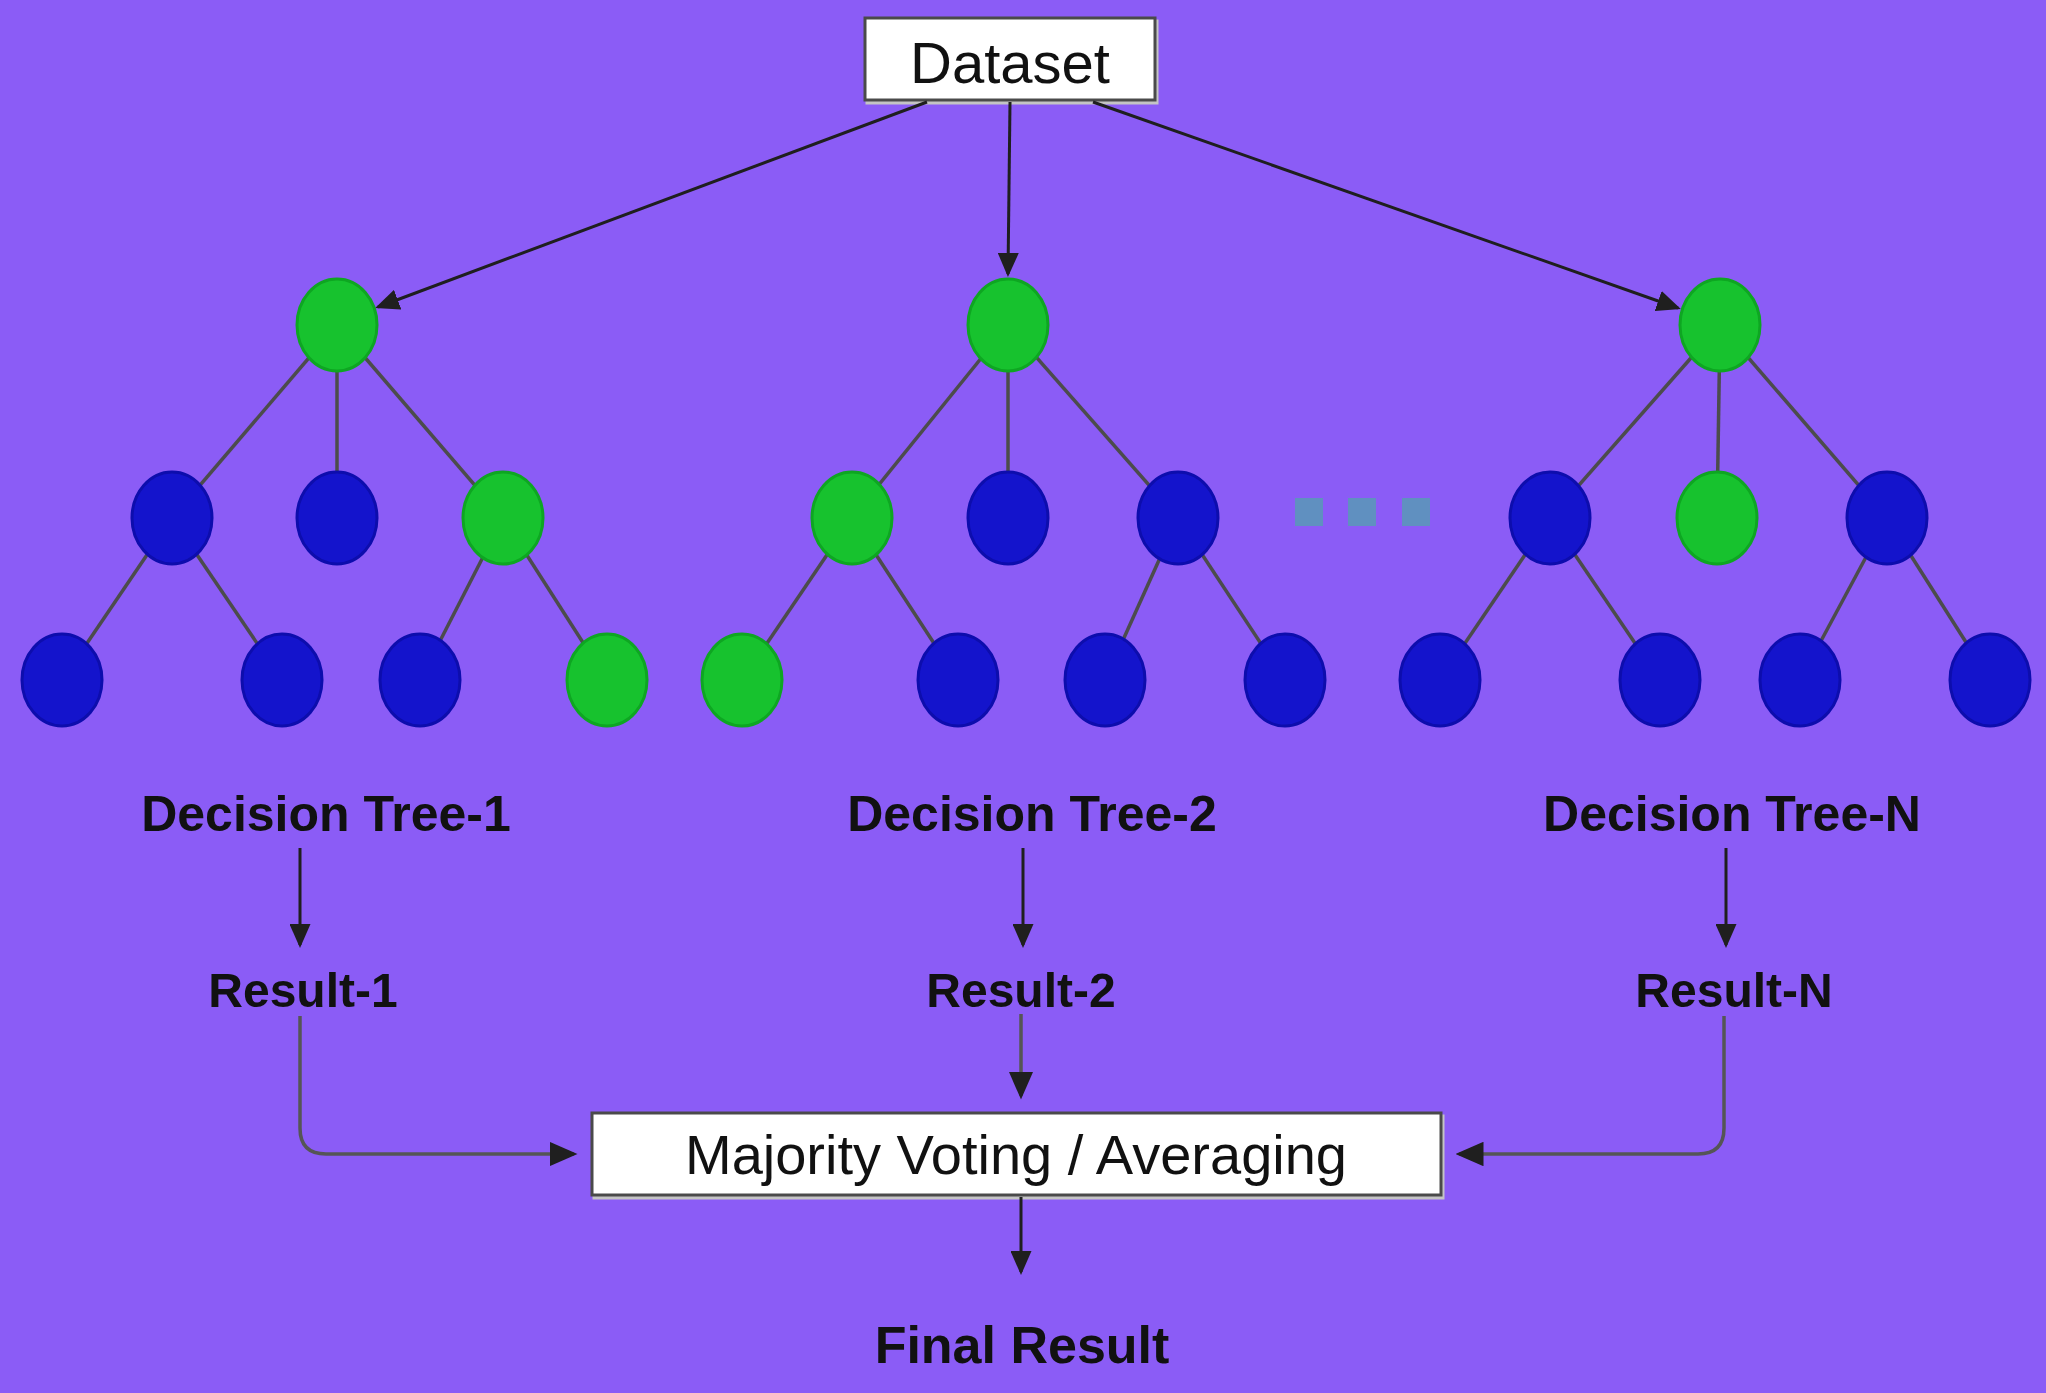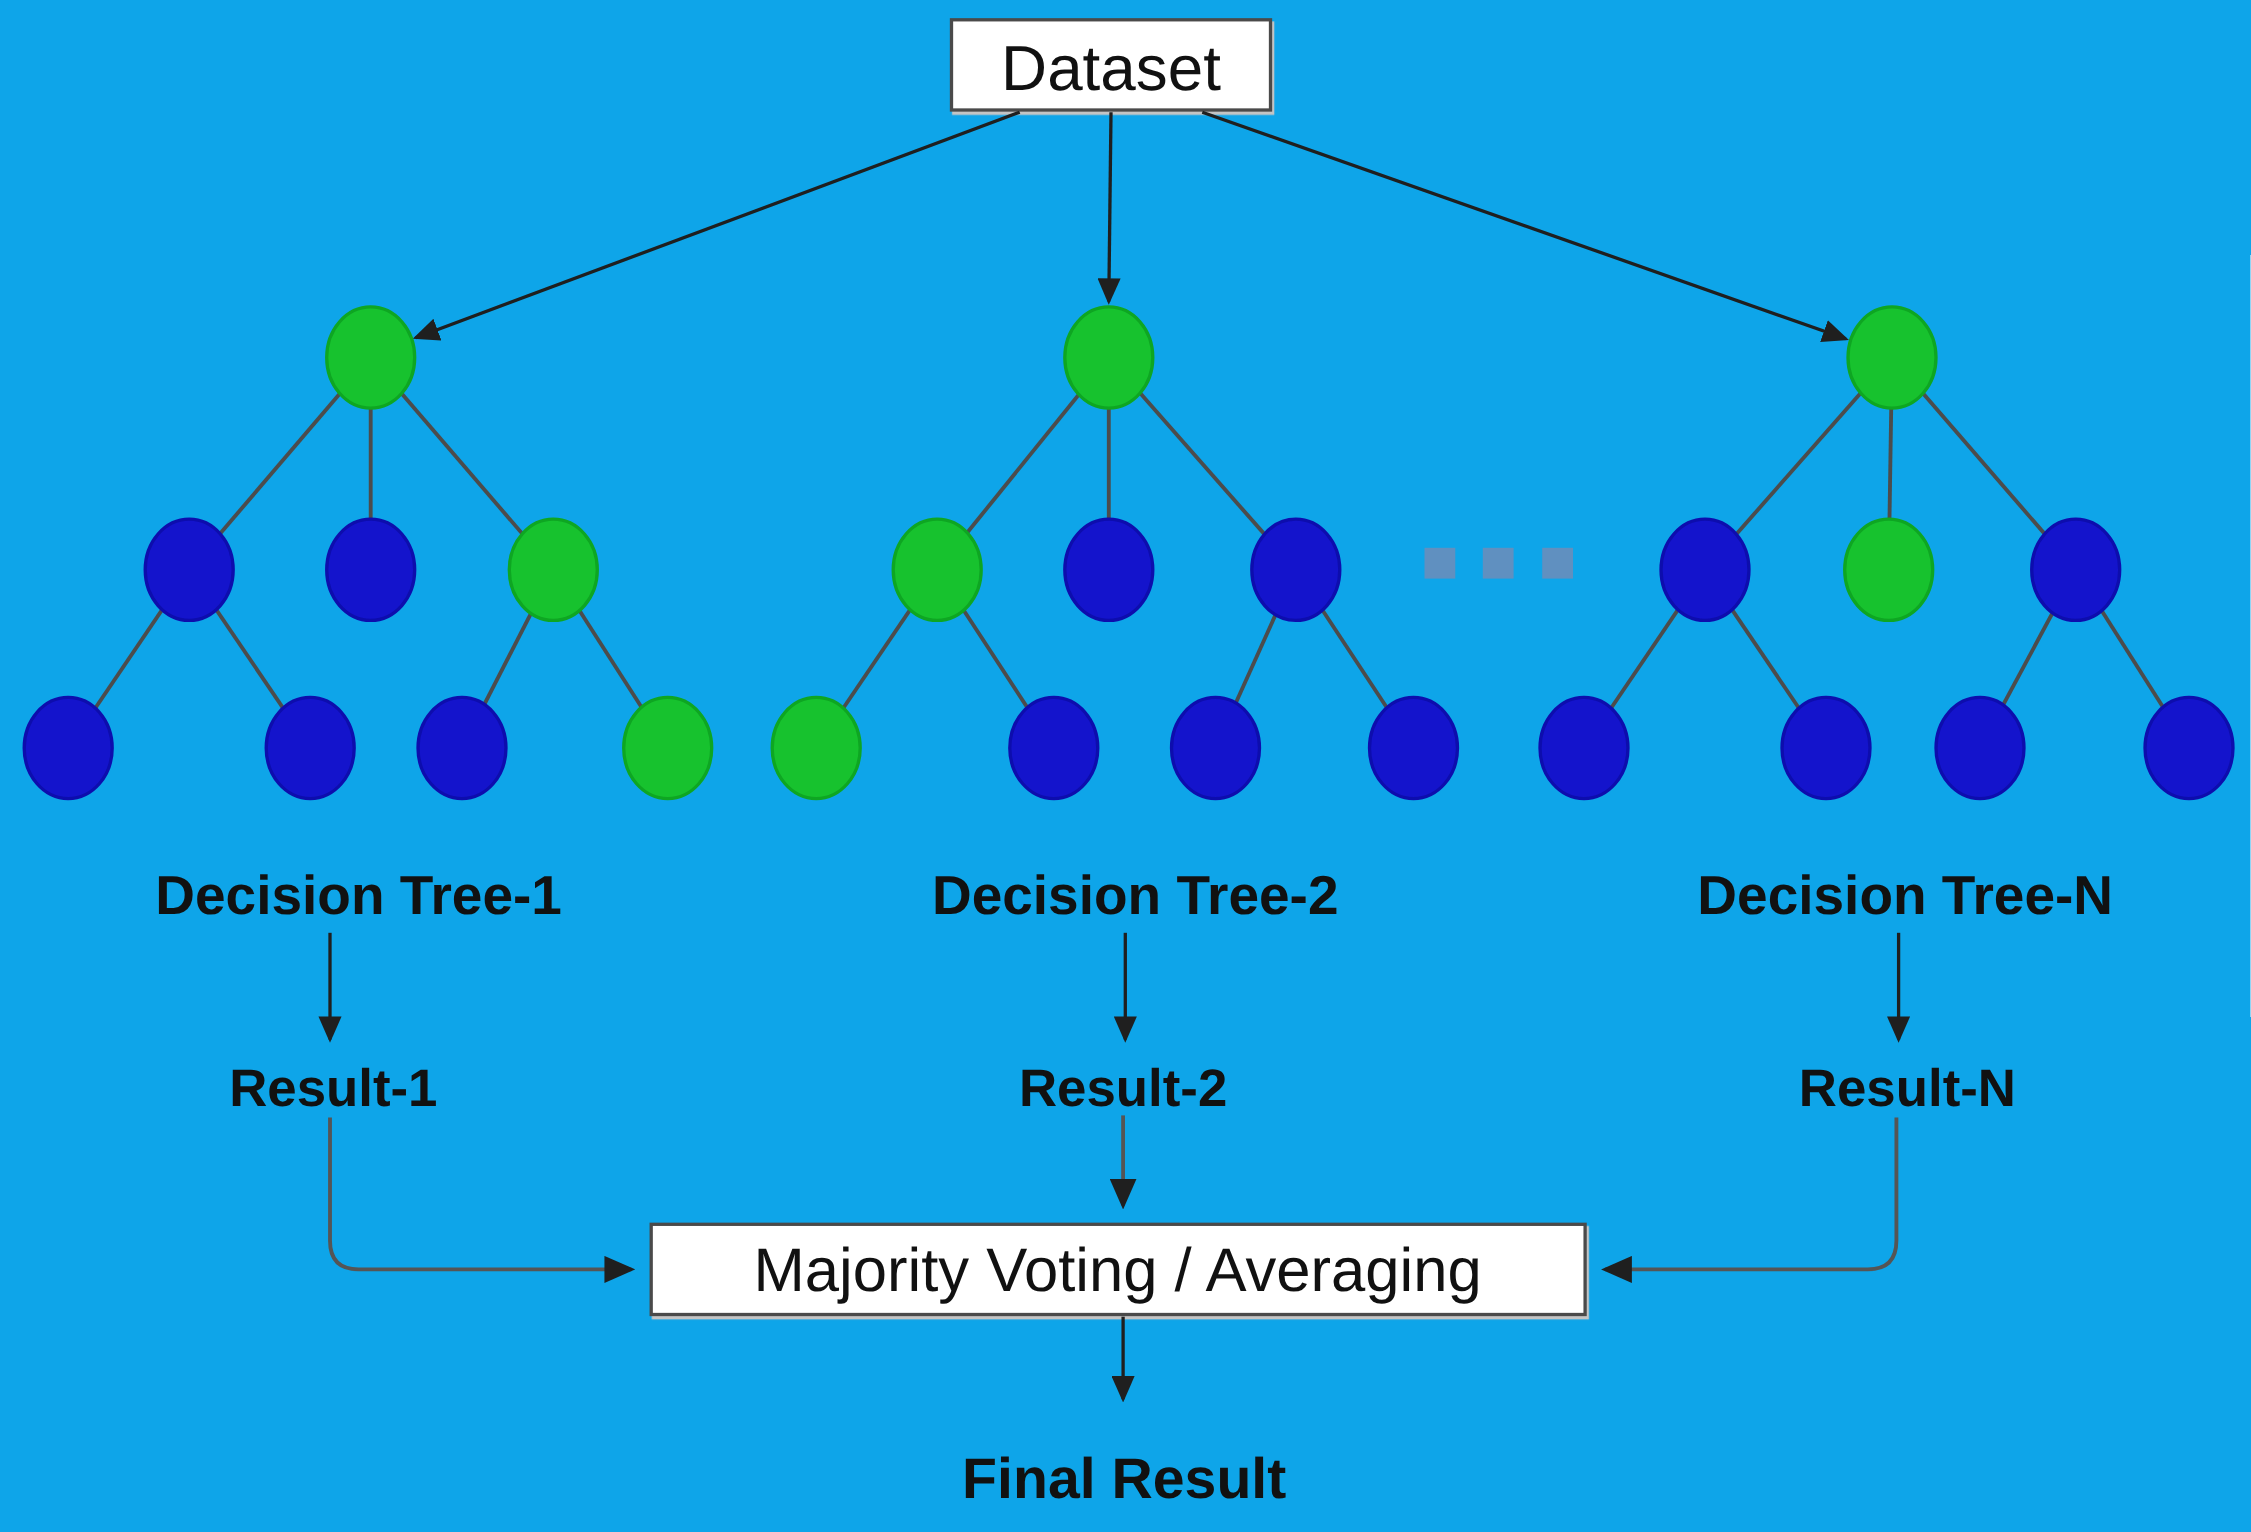--- a/index.html
+++ b/index.html
@@ -4,21 +4,21 @@
 <style>
   html, body {
     margin: 0;
     padding: 0;
     background: #ffffff;
   }
   .stage {
     position: relative;
     width: 2046px;
     height: 1393px;
-    background: #0ea5e9;
+    background: #8b5cf6;
     font-family: "Liberation Sans", sans-serif;
   }
   svg { display: block; }
   text {
     font-family: "Liberation Sans", sans-serif;
     fill: #111111;
   }
   .box-rect {
     fill: #ffffff;
     stroke: #4a4a4a;

